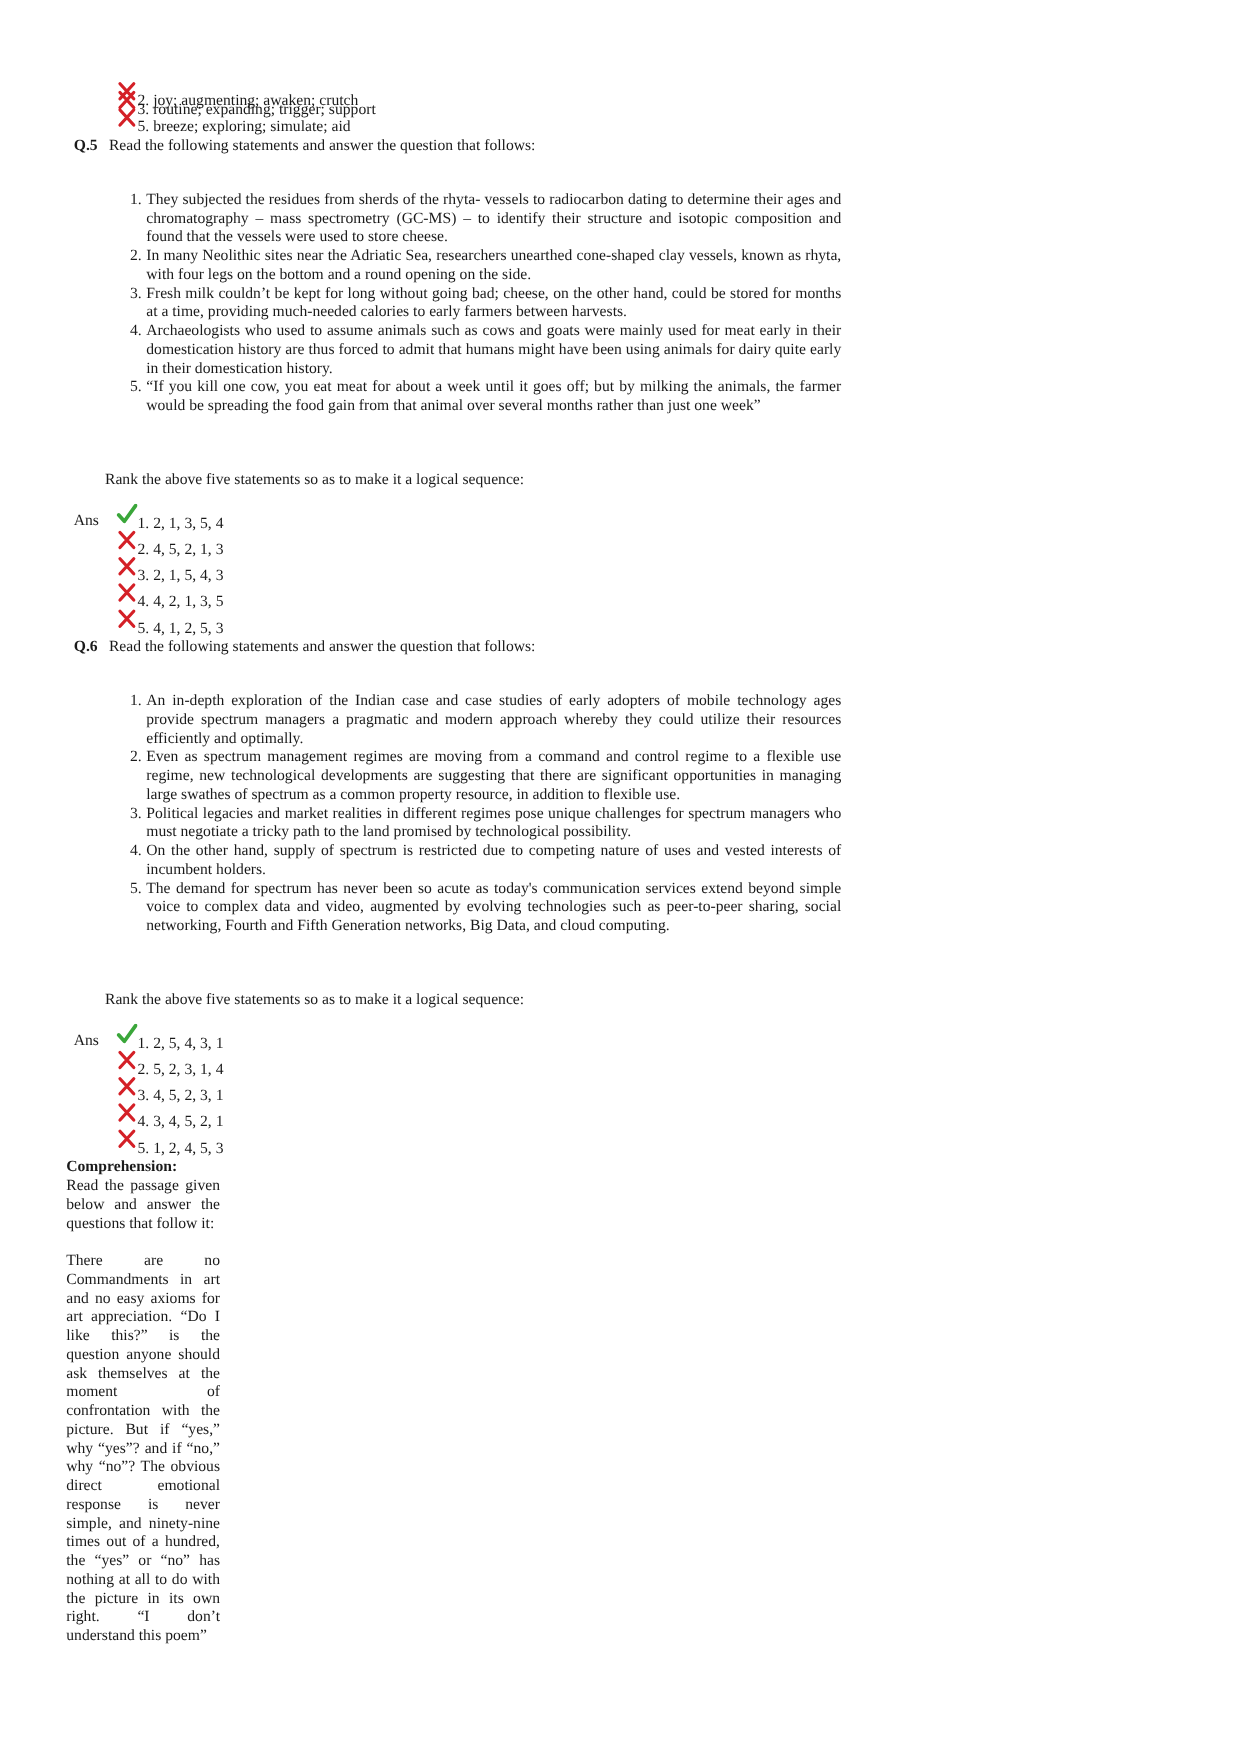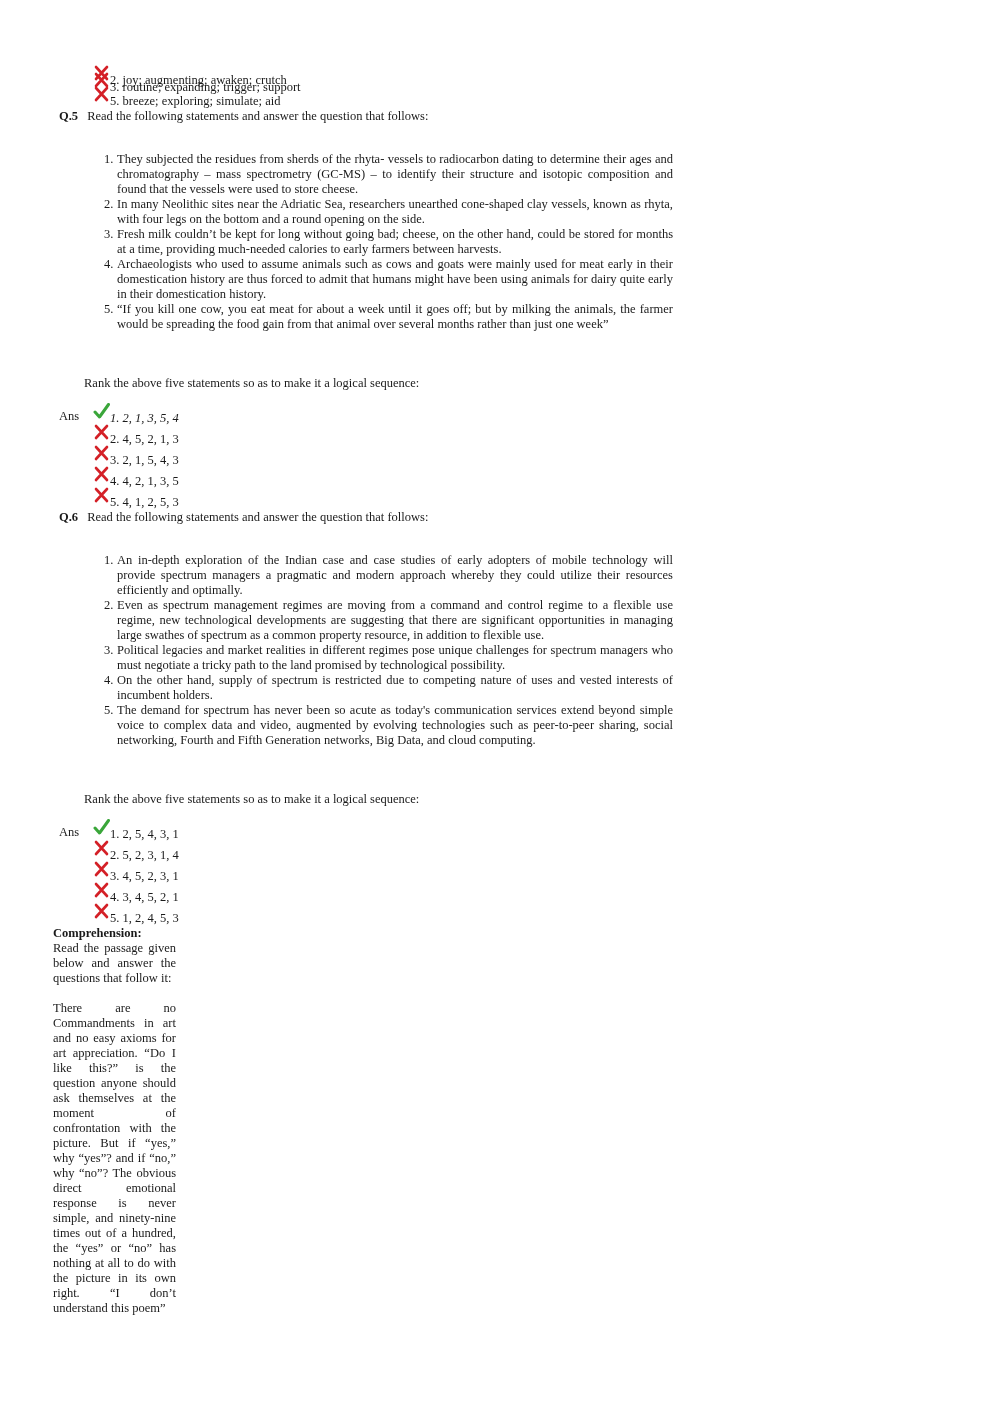--- a/index.html
+++ b/index.html
@@ -56,21 +56,21 @@
   <li><span class="num">3.</span><span>Fresh milk couldn’t be kept for long without going bad; cheese, on the other hand, could be stored for months at a time, providing much-needed calories to early farmers between harvests.</span></li>
   <li><span class="num">4.</span><span>Archaeologists who used to assume animals such as cows and goats were mainly used for meat early in their domestication history are thus forced to admit that humans might have been using animals for dairy quite early in their domestication history.</span></li>
   <li><span class="num">5.</span><span>“If you kill one cow, you eat meat for about a week until it goes off; but by milking the animals, the farmer would be spreading the food gain from that animal over several months rather than just one week”</span></li>
 </ol>
 
 <div class="rank" style="top:376px;">Rank the above five statements so as to make it a logical sequence:</div>
 
 <div class="ans" style="top:409px;">Ans</div>
 
 <div>
-  <div class="opt" style="top:409px;font-style:italic;">
+  <div class="opt" style="top:409px;">
     <span class="mark"><svg viewBox="0 0 17 16">
           <path d="M2 9 L6.5 14 L15.5 1.5" fill="none" stroke="#3aa63a" stroke-width="3" stroke-linecap="round" stroke-linejoin="round"></path>
         </svg></span><span class="txt">1. 2, 1, 3, 5, 4</span>
   </div>
   <div class="opt" style="top:430px;">
     <span class="mark"><svg viewBox="0 0 17 16">
           <path d="M3 2 L14 14 M14 2 L3 14" stroke="#d42027" stroke-width="2.6" stroke-linecap="round"></path>
         </svg></span><span class="txt">2. 4, 5, 2, 1, 3</span>
   </div>
   <div class="opt" style="top:451px;">
@@ -89,21 +89,21 @@
         </svg></span><span class="txt">5. 4, 1, 2, 5, 3</span>
   </div>
 </div>
 
 <div class="qhead" style="top:510px;">
   <span class="qn">Q.6</span>
   <span>Read the following statements and answer the question that follows:</span>
 </div>
 
 <ol class="stmts" style="top:553px;">
-  <li><span class="num">1.</span><span>An in-depth exploration of the Indian case and case studies of early adopters of mobile technology will provide spectrum managers a pragmatic and modern approach whereby they could utilize their resources efficiently and optimally.</span></li>
+  <li><span class="num">1.</span><span>An in-depth exploration of the Indian case and case studies of early adopters of mobile technology ages provide spectrum managers a pragmatic and modern approach whereby they could utilize their resources efficiently and optimally.</span></li>
   <li><span class="num">2.</span><span>Even as spectrum management regimes are moving from a command and control regime to a flexible use regime, new technological developments are suggesting that there are significant opportunities in managing large swathes of spectrum as a common property resource, in addition to flexible use.</span></li>
   <li><span class="num">3.</span><span>Political legacies and market realities in different regimes pose unique challenges for spectrum managers who must negotiate a tricky path to the land promised by technological possibility.</span></li>
   <li><span class="num">4.</span><span>On the other hand, supply of spectrum is restricted due to competing nature of uses and vested interests of incumbent holders.</span></li>
   <li><span class="num">5.</span><span>The demand for spectrum has never been so acute as today's communication services extend beyond simple voice to complex data and video, augmented by evolving technologies such as peer-to-peer sharing, social networking, Fourth and Fifth Generation networks, Big Data, and cloud computing.</span></li>
 </ol>
 
 <div class="rank" style="top:792px;">Rank the above five statements so as to make it a logical sequence:</div>
 
 <div class="ans" style="top:825px;">Ans</div>
 

